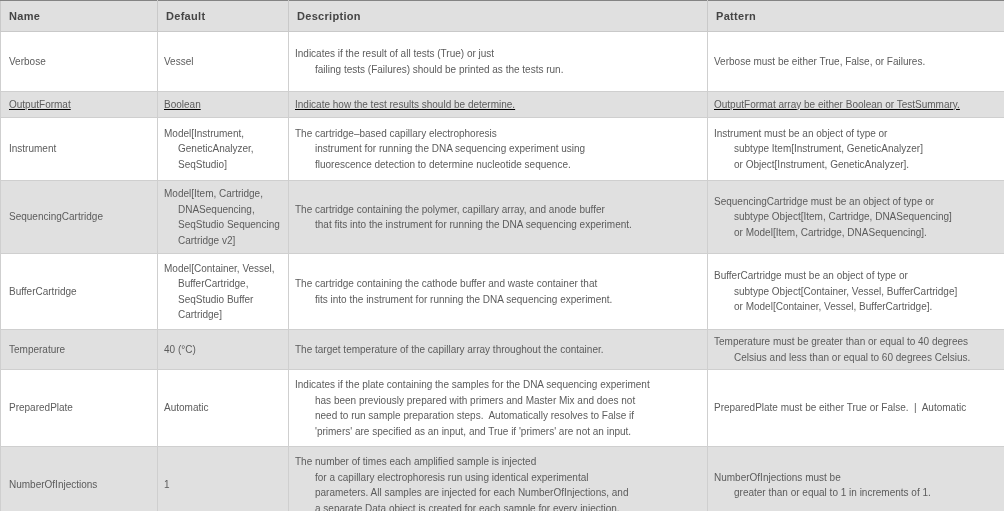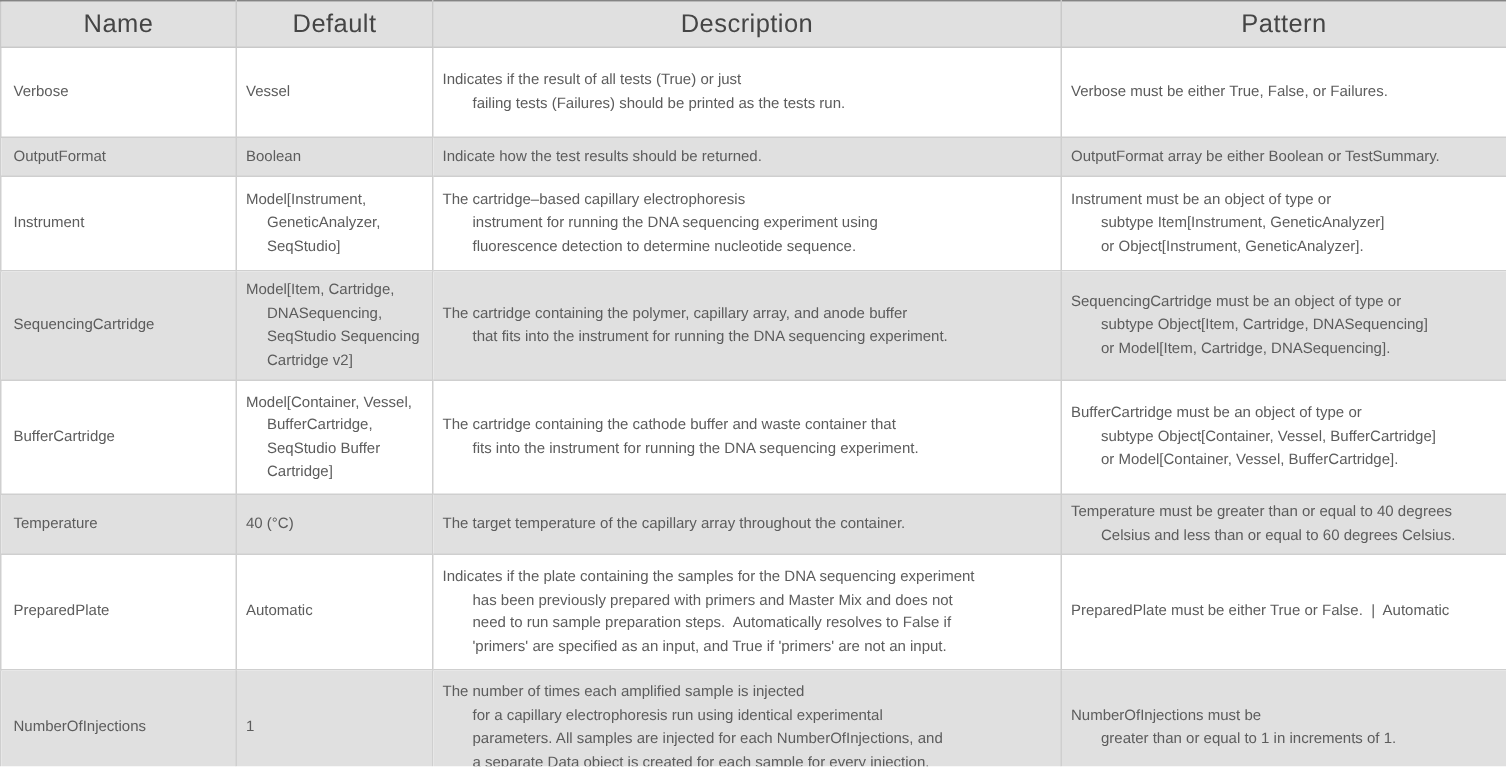--- a/index.html
+++ b/index.html
@@ -19,41 +19,41 @@
   }
   col.c-name    { width: 157px; }
   col.c-default { width: 131px; }
   col.c-desc    { width: 419px; }
   col.c-pattern { width: 297px; }
 
   thead tr { height: 31px; background: #e0e0e0; }
   th {
     border: 1px solid #c9c9c9;
     border-top: 1px solid #848484;
-    text-align: center;
-    font-size: 17px;
-    font-weight: normal;
+    text-align: left;
+    font-size: 11px;
+    font-weight: bold;
     color: #454545;
     letter-spacing: 0.3px;
     padding: 0 8px;
     vertical-align: middle;
   }
   td {
     border: 1px solid #cfcfcf;
     vertical-align: middle;
     font-size: 10px;
     line-height: 15.5px;
     color: #5c5c5c;
     padding: 4px 6px;
     overflow: hidden;
   }
   tbody tr { background: #ffffff; }
   tbody tr.alt { background: #e0e0e0; }
   tbody tr.r0 { height: 60px; }
-  tbody tr.r1 { height: 26px; }
+  tbody tr.r1 { height: 26px; text-decoration: underline; }
   tbody tr.r2 { height: 63px; }
   tbody tr.r3 { height: 73px; }
   tbody tr.r4 { height: 76px; }
   tbody tr.r5 { height: 40px; margin-left: 40px; }
   tbody tr.r6 { height: 77px; }
   tbody tr.r7 { height: 77px; }
 
   .cellpad { padding-left: 2px; white-space: pre; }
   .hang {
     white-space: pre;
@@ -108,21 +108,21 @@
           </td>
       </tr>
       <tr class="r1 alt">
         <td>
             <div class="cellpad">OutputFormat</div>
           </td>
         <td>
             <div class="hang hang-def">Boolean</div>
           </td>
         <td>
-            <div class="hang">Indicate how the test results should be returned.</div>
+            <div class="hang">Indicate how the test results should be determine.</div>
           </td>
         <td>
             <div class="hang">OutputFormat array be either Boolean or TestSummary.</div>
           </td>
       </tr>
       <tr class="r2">
         <td>
             <div class="cellpad">Instrument</div>
           </td>
         <td>

